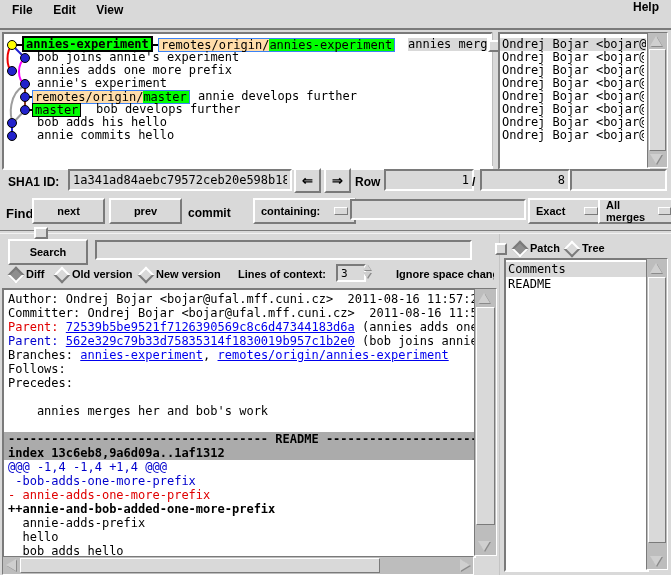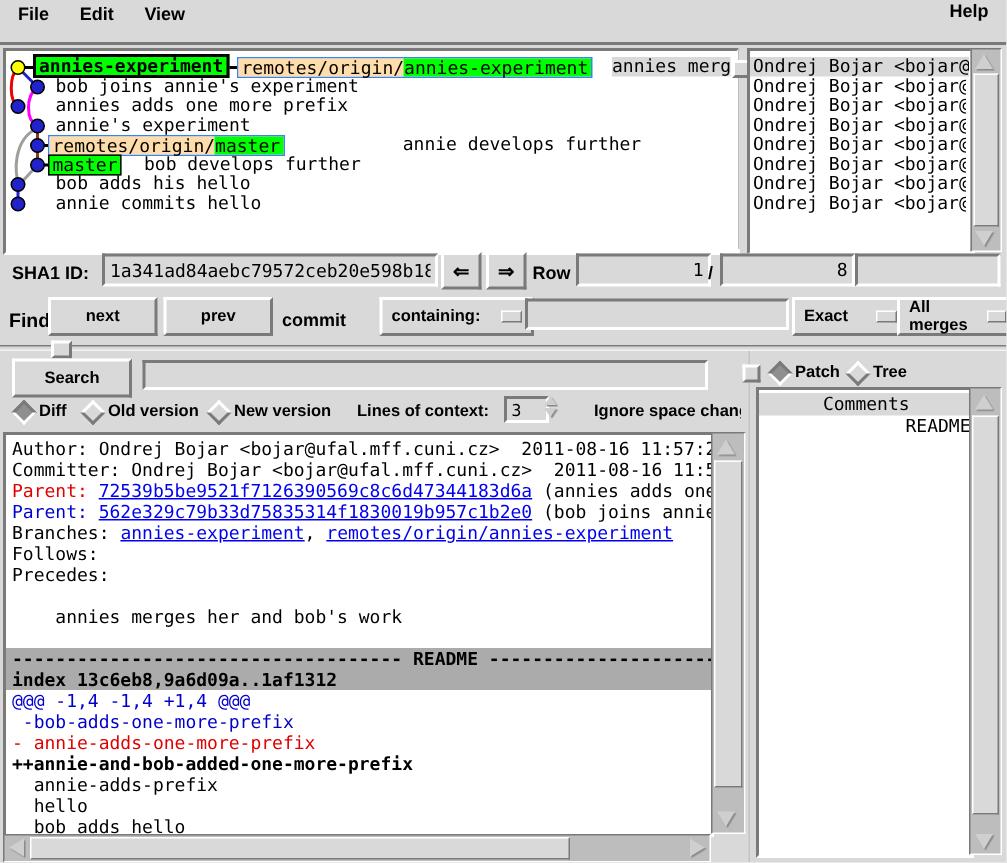--- a/index.html
+++ b/index.html
@@ -83,21 +83,21 @@
     <span class="abs mono grow sel" style="left:404px;top:4px;width:79px;">annies merges her and bob's work</span>
 
     <span class="abs mono grow" style="left:33px;top:17px;width:440px;">bob joins annie's experiment</span>
     <span class="abs mono grow" style="left:33px;top:30px;width:440px;">annies adds one more prefix</span>
     <span class="abs mono grow" style="left:33px;top:43px;width:440px;">annie's experiment</span>
 
     <span class="abs mono remote-label" style="left:28px;top:56px;">
       <span class="remote-prefix">remotes/origin/</span>
         <span class="remote-name">master</span>
     </span>
-    <span class="abs mono grow" style="left:204px;top:56px;width:280px;text-align:center;">annie develops further</span>
+    <span class="abs mono grow" style="left:194px;top:56px;width:280px;">annie develops further</span>
 
     <span class="abs mono branch-label" style="left:28px;top:69px;">master</span>
     <span class="abs mono grow" style="left:92px;top:69px;width:380px;">bob develops further</span>
 
     <span class="abs mono grow" style="left:33px;top:82px;width:440px;">bob adds his hello</span>
     <span class="abs mono grow" style="left:33px;top:95px;width:440px;">annie commits hello</span>
   </div>
 
   <div class="abs" style="left:492px;top:32px;width:1px;height:134px;background:#bdbdbd;"></div>
   <div class="abs raised" style="left:488px;top:40px;width:8px;height:8px;"></div>
@@ -213,22 +213,22 @@
 
   <div class="abs" style="left:499px;top:234px;width:1px;height:341px;background:#c4c4c4;"></div>
   <div class="abs raised" style="left:495px;top:243px;width:8px;height:8px;"></div>
 
   <span class="abs diamond on" style="left:514px;top:243px;"></span>
   <span class="abs ui" style="left:530px;top:242px;">Patch</span>
   <span class="abs diamond off" style="left:566px;top:243px;"></span>
   <span class="abs ui" style="left:582px;top:242px;">Tree</span>
 
   <div class="abs pane" style="left:504px;top:258px;width:141px;height:310px;">
-    <div class="mono sel" style="height:15px;line-height:15px;padding-left:2px;margin-top:2px;text-align:center;">Comments</div>
-    <div class="mono" style="height:15px;line-height:15px;padding-left:2px;text-align:right;">README</div>
+    <div class="mono sel" style="height:15px;line-height:15px;padding-left:2px;margin-top:2px;">Comments</div>
+    <div class="mono" style="height:15px;line-height:15px;padding-left:2px;">README</div>
   </div>
 
   <div class="abs trough" style="left:646px;top:258px;width:20px;height:310px;">
     <div class="abs tri tri-up" style="left:3px;top:4px;"></div>
     <div class="abs thumb" style="left:1px;top:18px;width:16px;height:264px;"></div>
     <div class="abs tri tri-dn" style="left:3px;bottom:3px;"></div>
   </div>
 
 </div>
 

